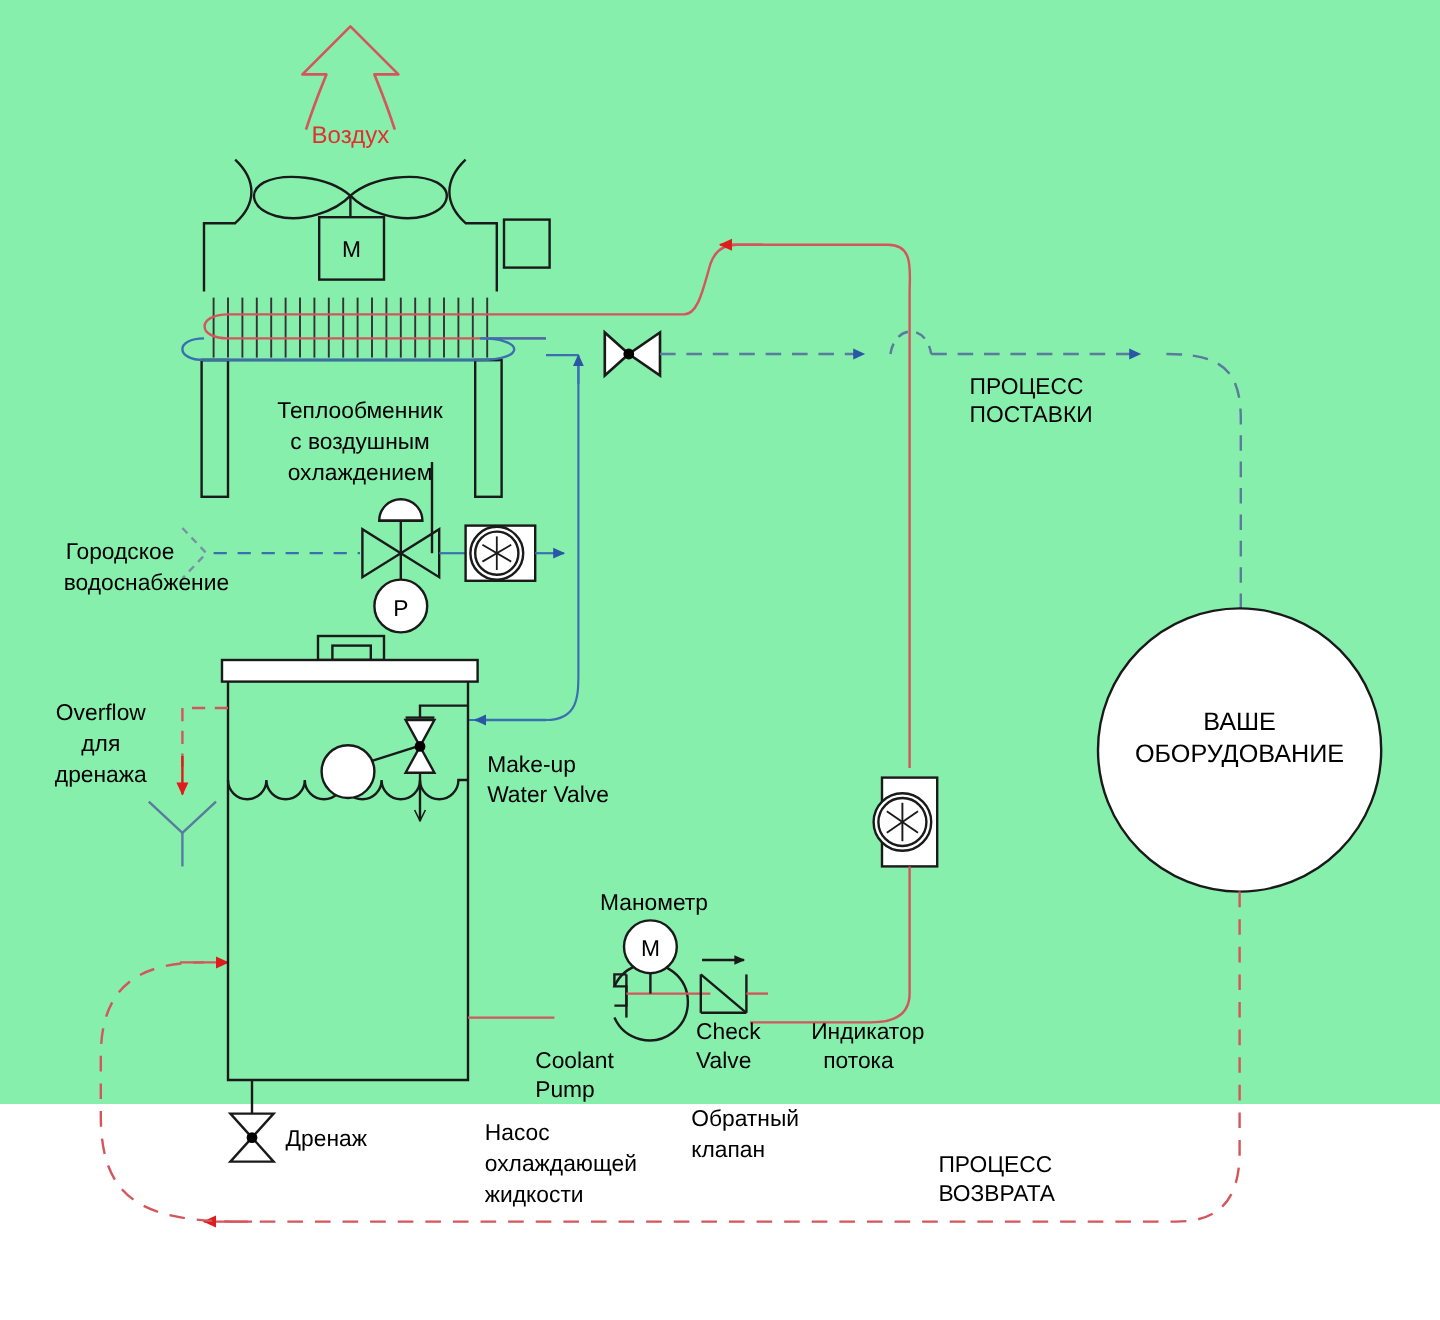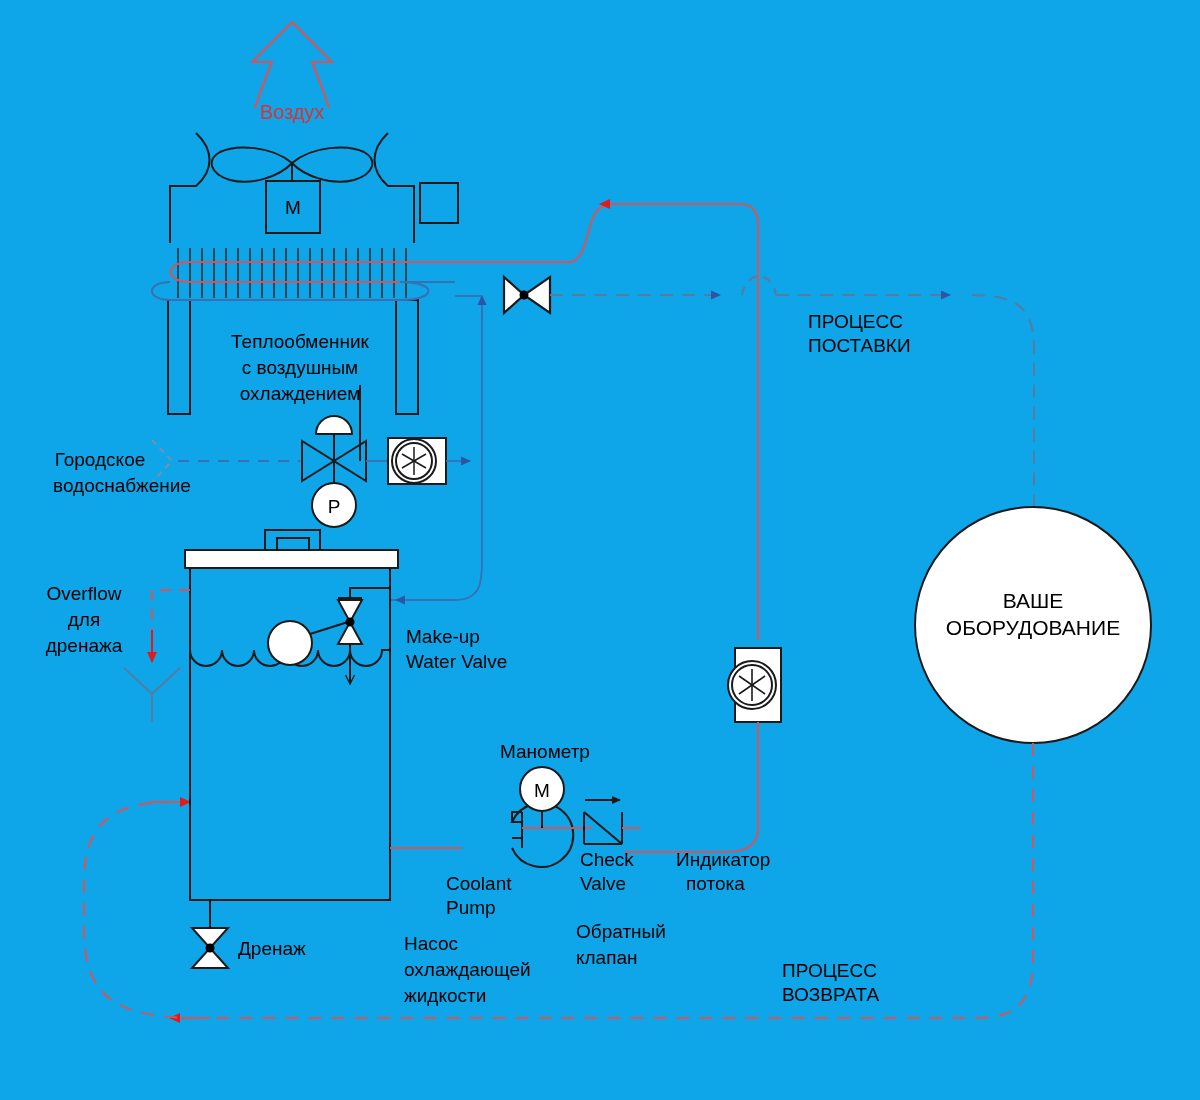--- a/index.html
+++ b/index.html
@@ -1,18 +1,18 @@
 <!DOCTYPE html>
 <html><head>
 <meta charset="utf-8">
 <style>
   html,body{margin:0;padding:0;background:#ffffff;}
   body{width:1200px;height:1100px;overflow:hidden;
        font-family:"Liberation Sans","DejaVu Sans",sans-serif;}
-  #stage{position:relative;width:1200px;height:1100px;background:#0ea5e9;}
+  #stage{position:relative;width:1200px;height:920px;background:#86efac;}
   svg#diagram{position:absolute;left:0;top:0;width:1200px;height:1100px;}
   .lbl{font-family:"Liberation Sans","DejaVu Sans",sans-serif;fill:#000;}
   .lbl-red{fill:#e03030;}
   text{white-space:pre;}
 </style>
 </head>
 <body>
 
 <div id="stage">
 <svg id="diagram" viewBox="0 0 1200 1100">

